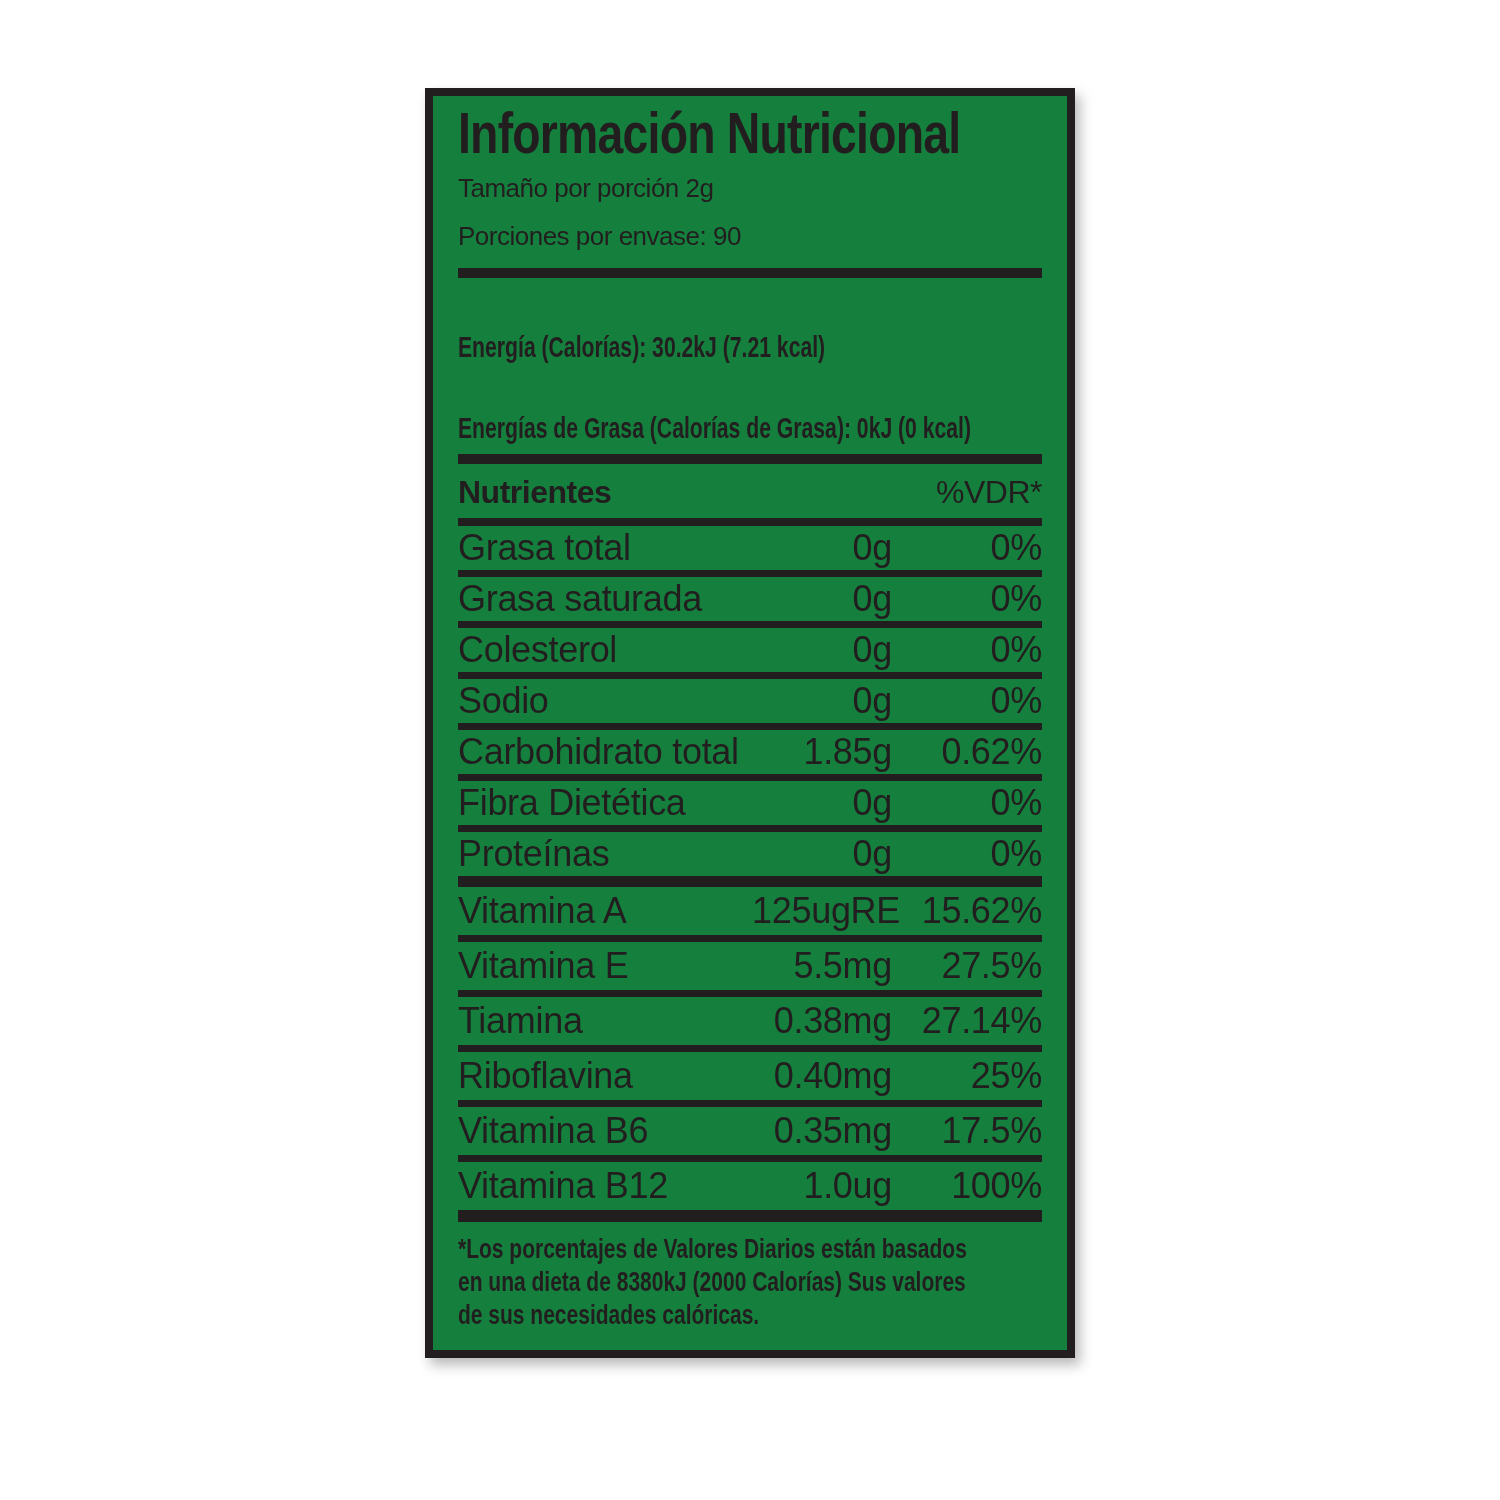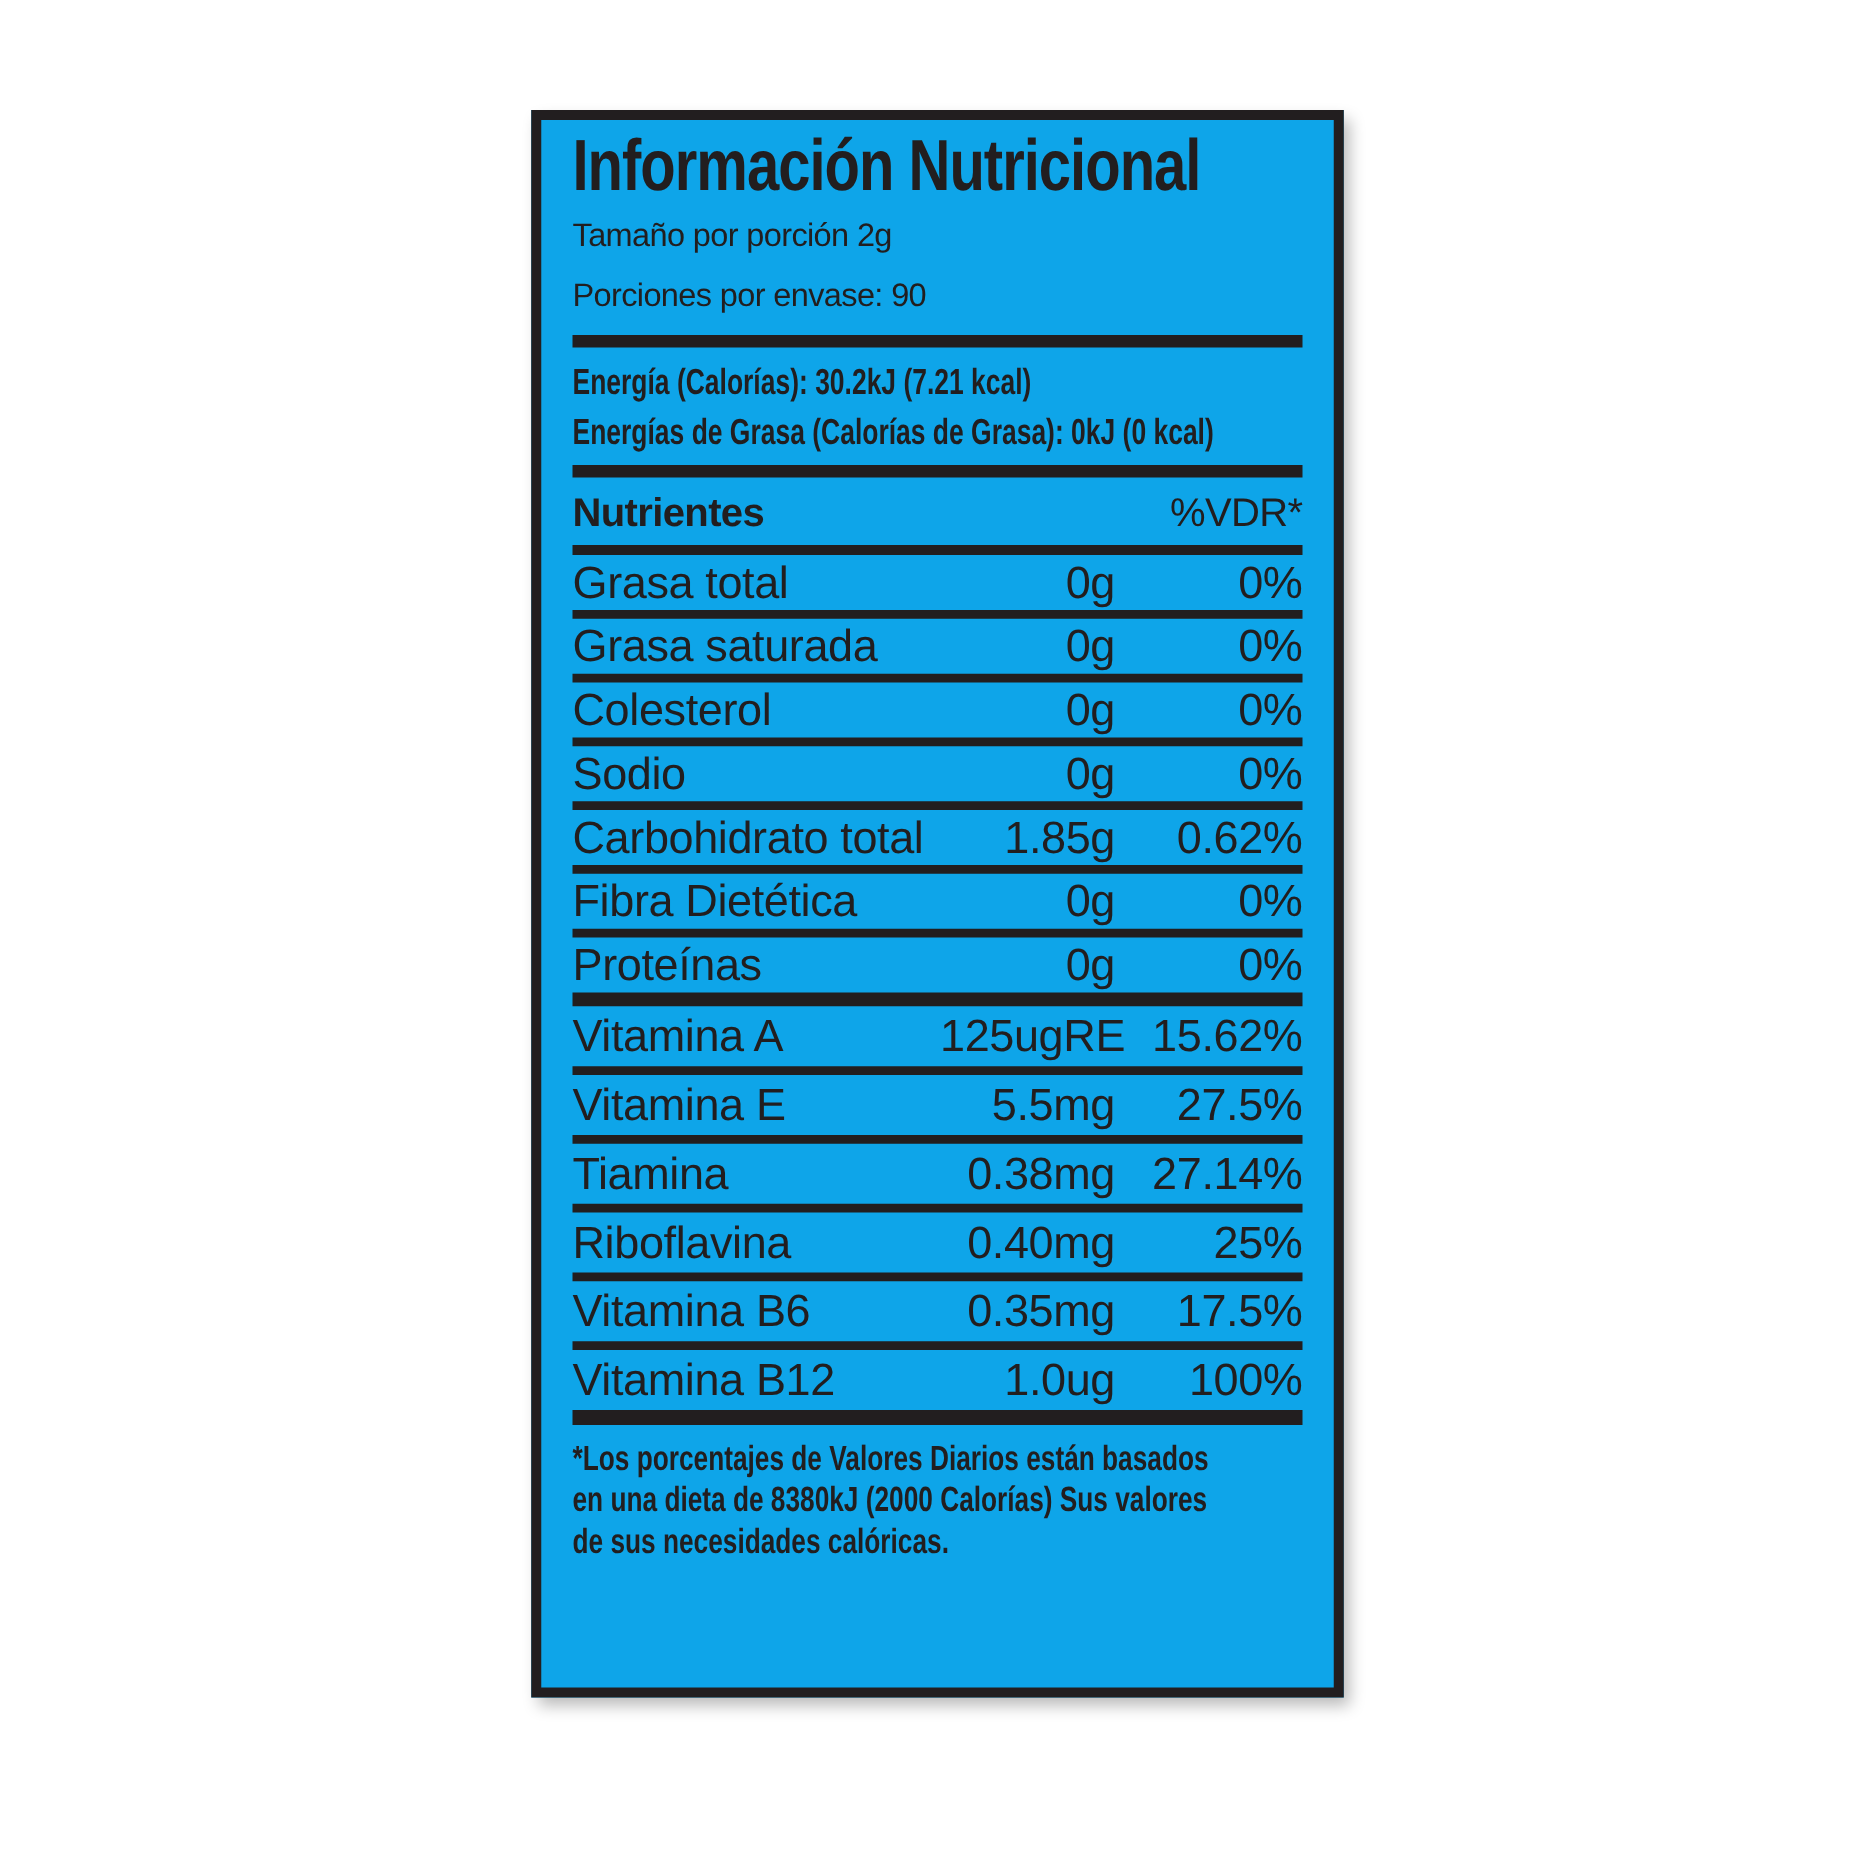--- a/index.html
+++ b/index.html
@@ -8,21 +8,21 @@
     background: #ffffff;
     font-family: "Liberation Sans", sans-serif;
     color: #221e1f;
     position: relative;
     overflow: hidden;
   }
   .label {
     position: absolute;
     left: 425px; top: 88px;
     width: 650px; height: 1270px;
-    background: #0ea5e9;
+    background: #15803d;
     border: 8px solid #221e1f;
     box-shadow: 5px 7px 12px rgba(0,0,0,0.28);
     padding: 6px 25px 0 25px;
     overflow: hidden;
   }
   
   .cx {
     display: inline-block;
     transform-origin: 0 50%;
     white-space: nowrap;
@@ -43,21 +43,21 @@
     background: #221e1f;
     height: 10px;
     border: none;
   }
   .bar.mt { margin-top: 8px; }
   .energy {
     padding: 8px 0 6px 0;
     font-weight: bold;
     font-size: 29px;
   }
-  .energy .eline { line-height: 40px; }
+  .energy .eline { line-height: 40px; margin-top: 41px; }
   .energy .cx { transform: scaleX(0.73); }
   .thead {
     display: flex;
     align-items: baseline;
     justify-content: space-between;
     font-size: 32px;
     line-height: 40px;
     padding: 8px 0 6px 0;
     border-bottom: 8px solid #221e1f;
     letter-spacing: -0.5px;

